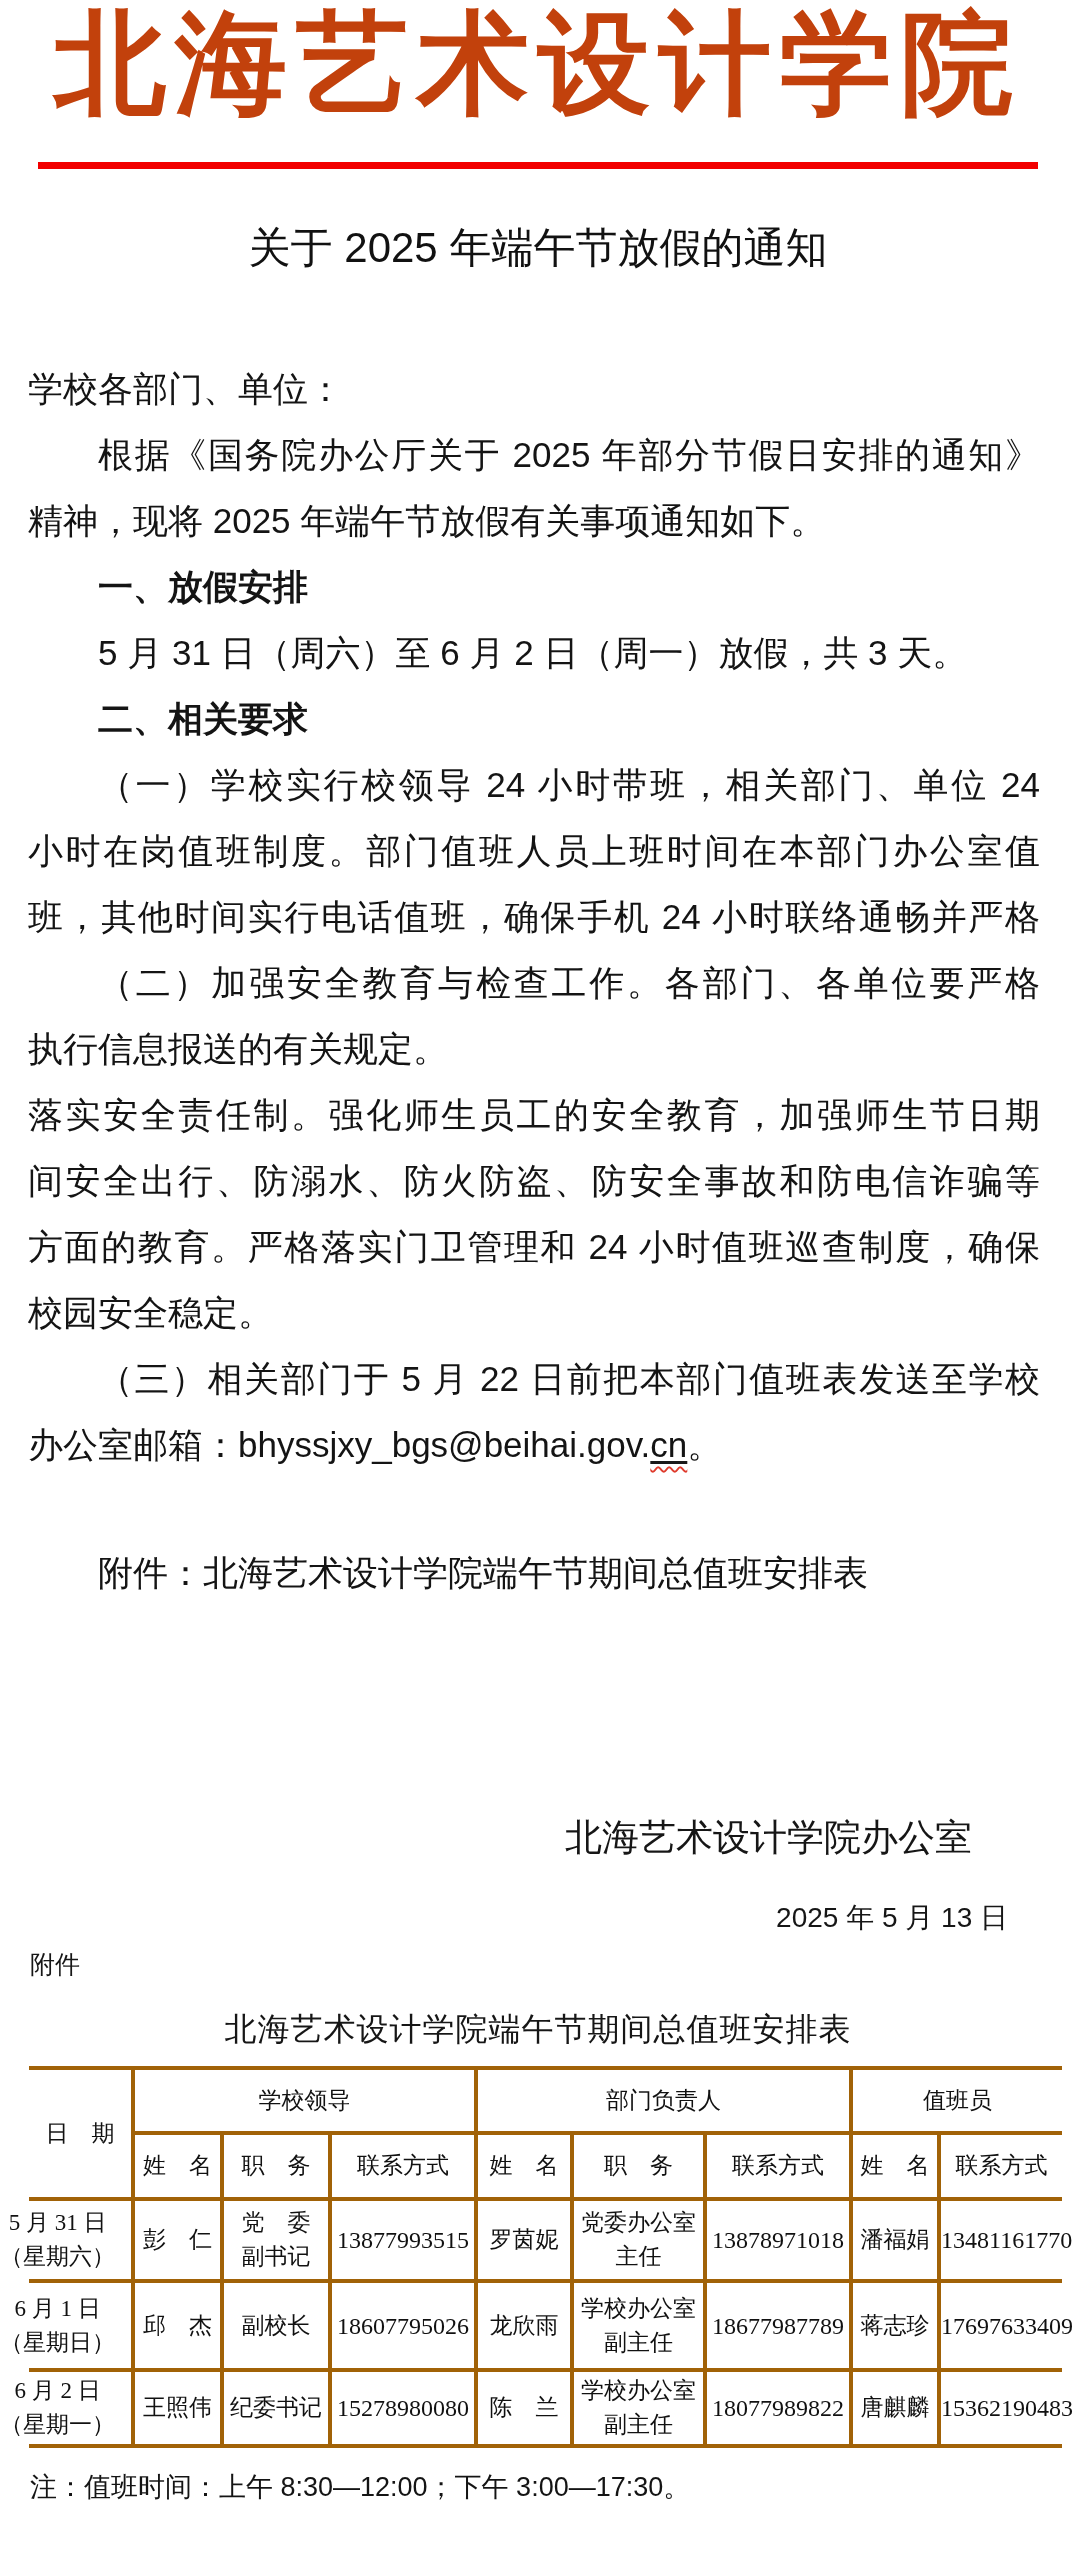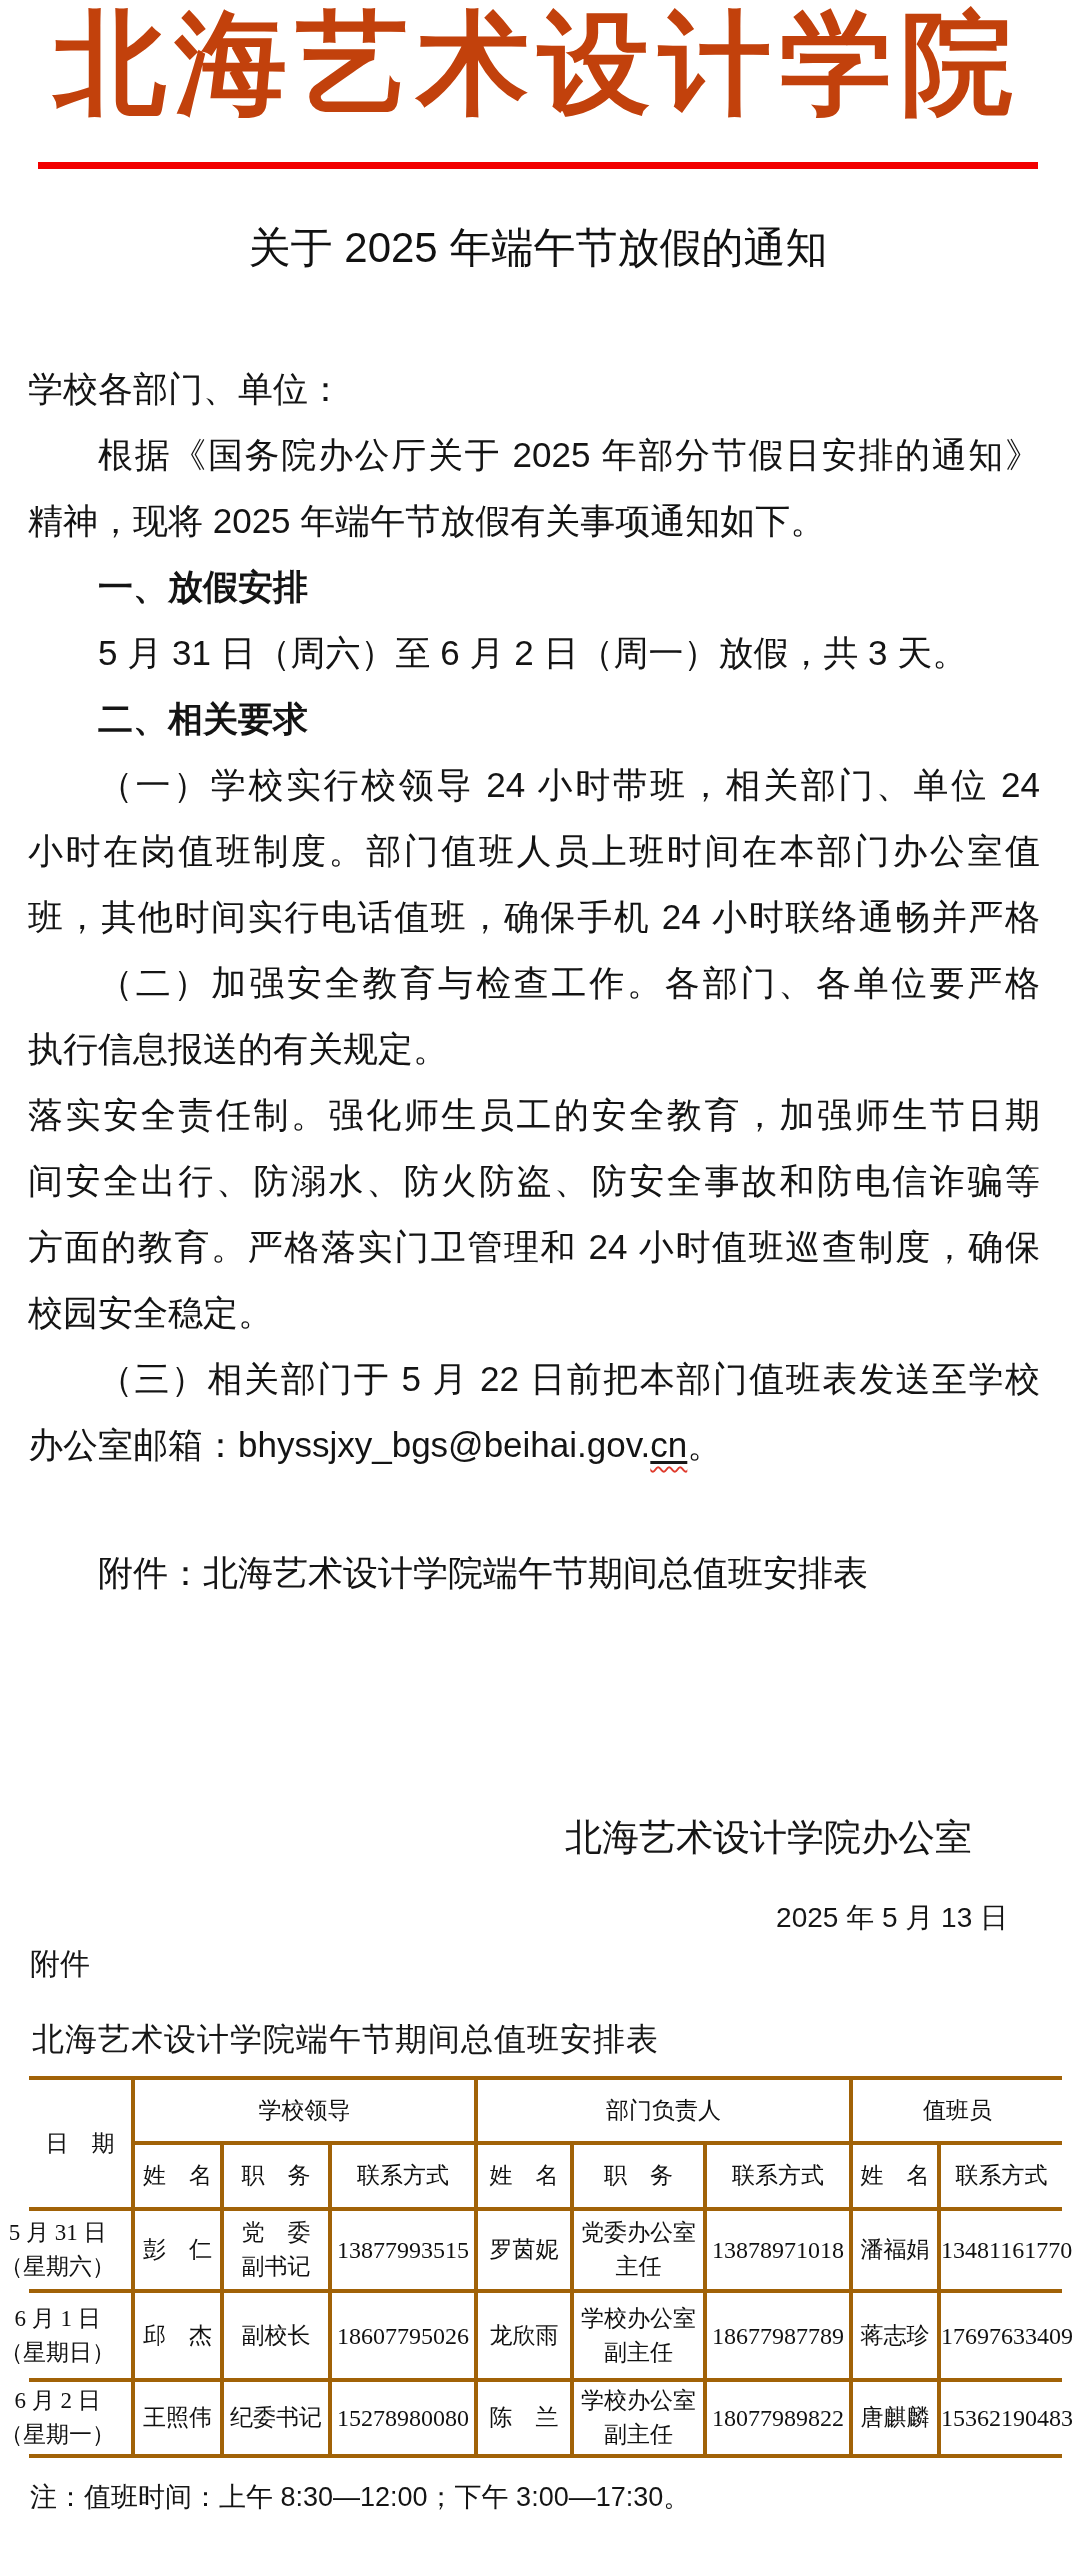--- a/index.html
+++ b/index.html
@@ -86,31 +86,30 @@
     padding-right: 68px;
     text-align: right;
     font-size: 28px;
     line-height: 40px;
     white-space: nowrap;
   }
   
   .attach-label {
     margin-top: 8px;
     padding-left: 30px;
-    font-size: 30px;
+    font-size: 25px;
     line-height: 36px;
   }
   .table-title {
-    margin-top: 38px;
+    margin-top: 28px;
     font-size: 32px;
     line-height: 38px;
-    text-align: left;
+    text-align: center;
     letter-spacing: 1px;
     white-space: nowrap;
-    padding-left: 32px;
   }
   .table-wrap {
     margin-top: 18px;
     margin-left: 29px;
     width: 1032px;
   }
   table.duty {
     border-collapse: collapse;
     table-layout: fixed;
     width: 1032px;

